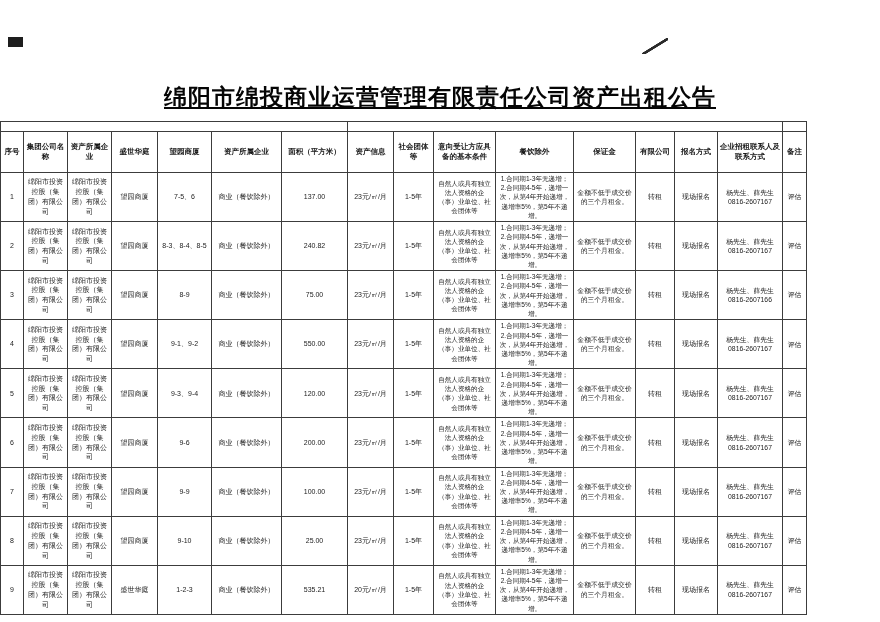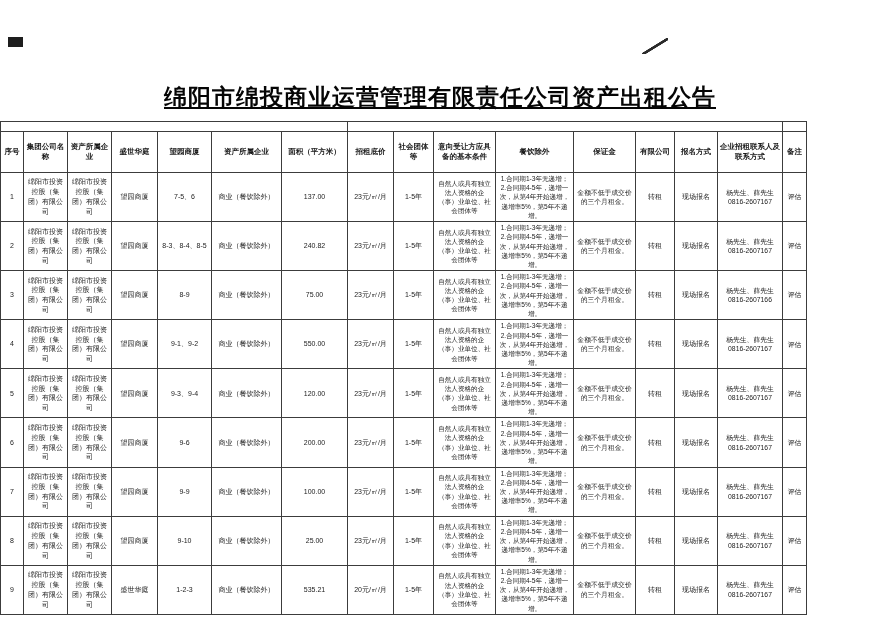--- a/index.html
+++ b/index.html
@@ -71,21 +71,21 @@
       <td></td>
     </tr>
     <tr>
       <th>序号</th>
       <th>集团公司名称</th>
       <th>资产所属企业</th>
       <th>盛世华庭</th>
       <th>望园商厦</th>
       <th>资产所属企业</th>
       <th>面积（平方米）</th>
-      <th>招租底价</th>
+      <th>资产信息</th>
       <th>社会团体等</th>
       <th>意向受让方应具备的基本条件</th>
       <th>餐饮除外</th>
       <th>保证金</th>
       <th>有限公司</th>
       <th>报名方式</th>
       <th>企业招租联系人及联系方式</th>
       <th>备注</th>
     </tr>
   </thead>

